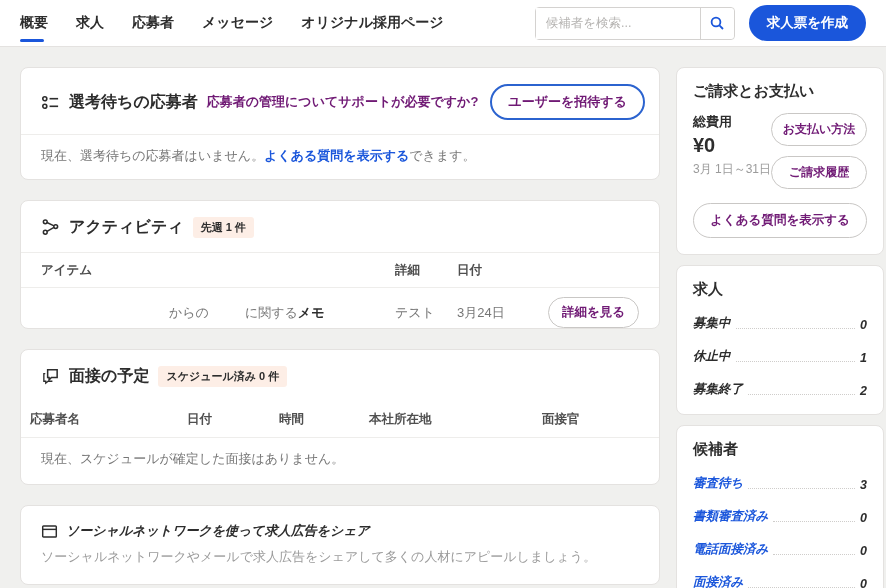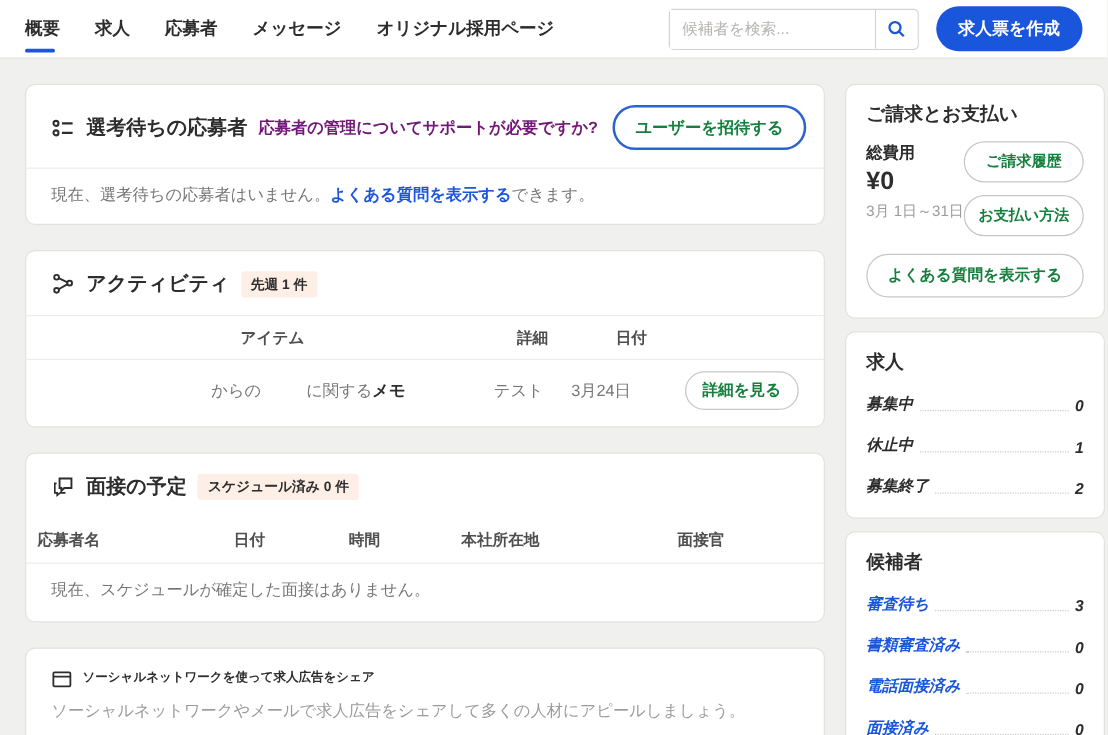--- a/index.html
+++ b/index.html
@@ -48,52 +48,52 @@
   .card-head {
     display:flex; align-items:center; gap:9px; padding:16px 20px 14px 20px;
   }
   .card-title { font-size:16px; font-weight:700; color:#2d2d2d; white-space:nowrap; }
   .badge {
     background:#fdeee6; color:#2d2d2d; font-size:11px; font-weight:700;
     padding:3px 8px; border-radius:3px; white-space:nowrap;
   }
   .pill-btn {
     background:#fff; border:1px solid #c9c7c5; border-radius:20px; cursor:pointer;
-    color:#15803d; font-weight:700; font-size:12.5px; padding:7px 15px; white-space:nowrap;
+    color:#701a75; font-weight:700; font-size:12.5px; padding:7px 15px; white-space:nowrap;
     font-family:Liberation Mono, monospace;
   }
   .pill-btn.blue-border { border:2px solid #2b63cf; padding:7px 16px; font-size:13px; }
   .muted { color:#767676; }
   a.inline-link { color:#1a56db; font-weight:700; text-decoration:none; cursor:pointer; }
   
   .head-right { margin-left:auto; display:flex; align-items:center; gap:12px; }
   .support-q { font-size:13px; font-weight:700; color:#701a75; white-space:nowrap; }
   .card-body-line { border-top:1px solid #eeedeb; padding:12px 20px 14px 20px; font-size:13px; }
   
   .tbl-head, .tbl-row {
     display:grid; grid-template-columns:1fr 62px 96px 86px;
     align-items:center; padding:0 20px;
   }
   .tbl-head { border-top:1px solid #eeedeb; border-bottom:1px solid #eeedeb; height:36px;
-    font-size:12.5px; font-weight:600; color:#4f4f4f;text-align:center; }
-  .tbl-row { padding-top:9px; padding-bottom:13px; font-size:13px; color:#767676; }
+    font-size:12.5px; font-weight:600; color:#4f4f4f; }
+  .tbl-row { padding-top:9px; font-size:13px; color:#767676; }
   .redact-a { display:inline-block; width:128px; }
   .redact-b { display:inline-block; width:36px; }
   .bold-dark { font-weight:700; color:#2d2d2d; }
   .tbl-row .pill-btn { padding:6px 13px; justify-self:end; }
   
   .itbl-head {
     display:grid; grid-template-columns:157px 92px 90px 173px 1fr;
     align-items:center; padding:0 9px; height:36px;
     font-size:12.5px; font-weight:600; color:#4f4f4f;
   }
   .itbl-empty { border-top:1px solid #eeedeb; padding:12px 20px 16px 20px; font-size:13px; }
   
   .share-card { padding:16px 20px 18px 20px; }
-  .share-title { display:flex; align-items:flex-start; gap:8px; font-size:10px; font-weight:700; }
+  .share-title { display:flex; align-items:flex-end; gap:8px; font-size:13px; font-weight:700;font-style:italic; }
   .share-sub { margin-top:8px; font-size:13px; color:#9b9b9b; }
   
   .side-card { background:#fff; border:1px solid #e4e2e0; border-radius:8px; padding:14px 16px 16px 16px; }
   .side-title { font-size:15px; font-weight:700; color:#2d2d2d; }
   .billing-row { display:flex; margin-top:12px; }
   .billing-left { flex:1; }
   .total-label { font-size:13px; font-weight:700; }
   .total-value { font-size:20px; font-weight:800; margin-top:3px; }
   .period { font-size:12px; color:#9b9b9b; margin-top:4px; white-space:nowrap; }
   .billing-btns { display:flex; flex-direction:column; gap:10px; align-items:flex-end; }
@@ -227,22 +227,22 @@
 
     <div class="side-card">
       <div class="side-title">ご請求とお支払い</div>
       <div class="billing-row">
         <div class="billing-left">
           <div class="total-label">総費用</div>
           <div class="total-value">¥0</div>
           <div class="period">3月 1日～31日</div>
         </div>
         <div class="billing-btns">
+          <button class="pill-btn">お支払い方法</button>
           <button class="pill-btn">ご請求履歴</button>
-          <button class="pill-btn">お支払い方法</button>
         </div>
       </div>
       <button class="pill-btn faq-btn">よくある質問を表示する</button>
     </div>
 
     <div class="side-card">
       <div class="side-title">求人</div>
       <div class="stat-row">
         <span class="label">募集中</span>
         <span class="leader"></span>

